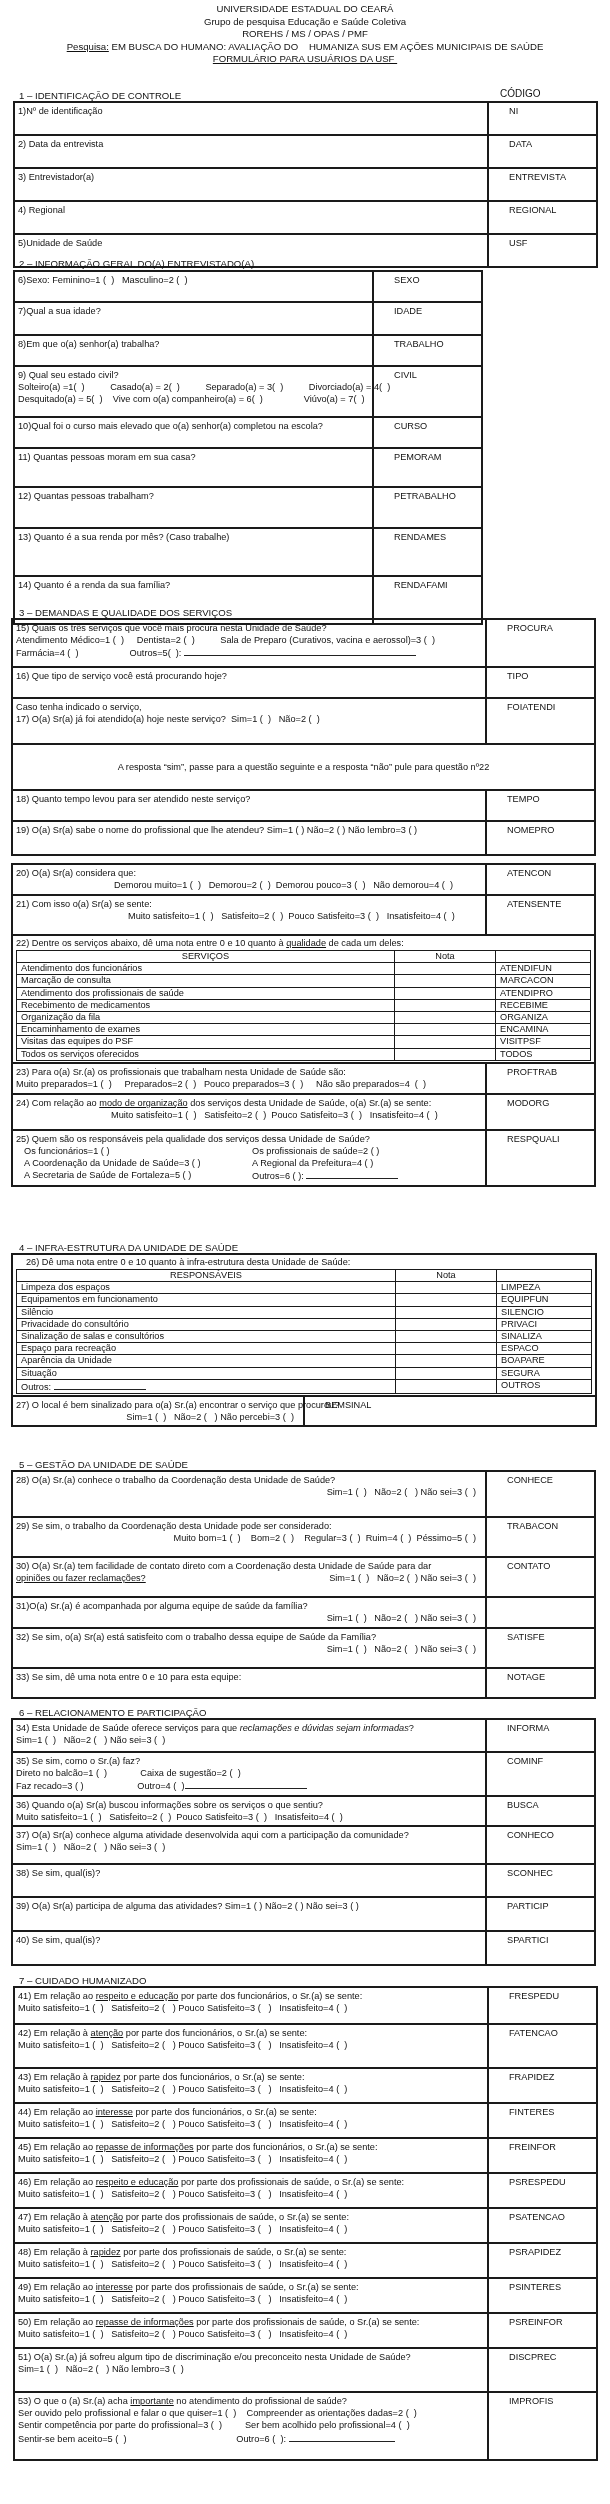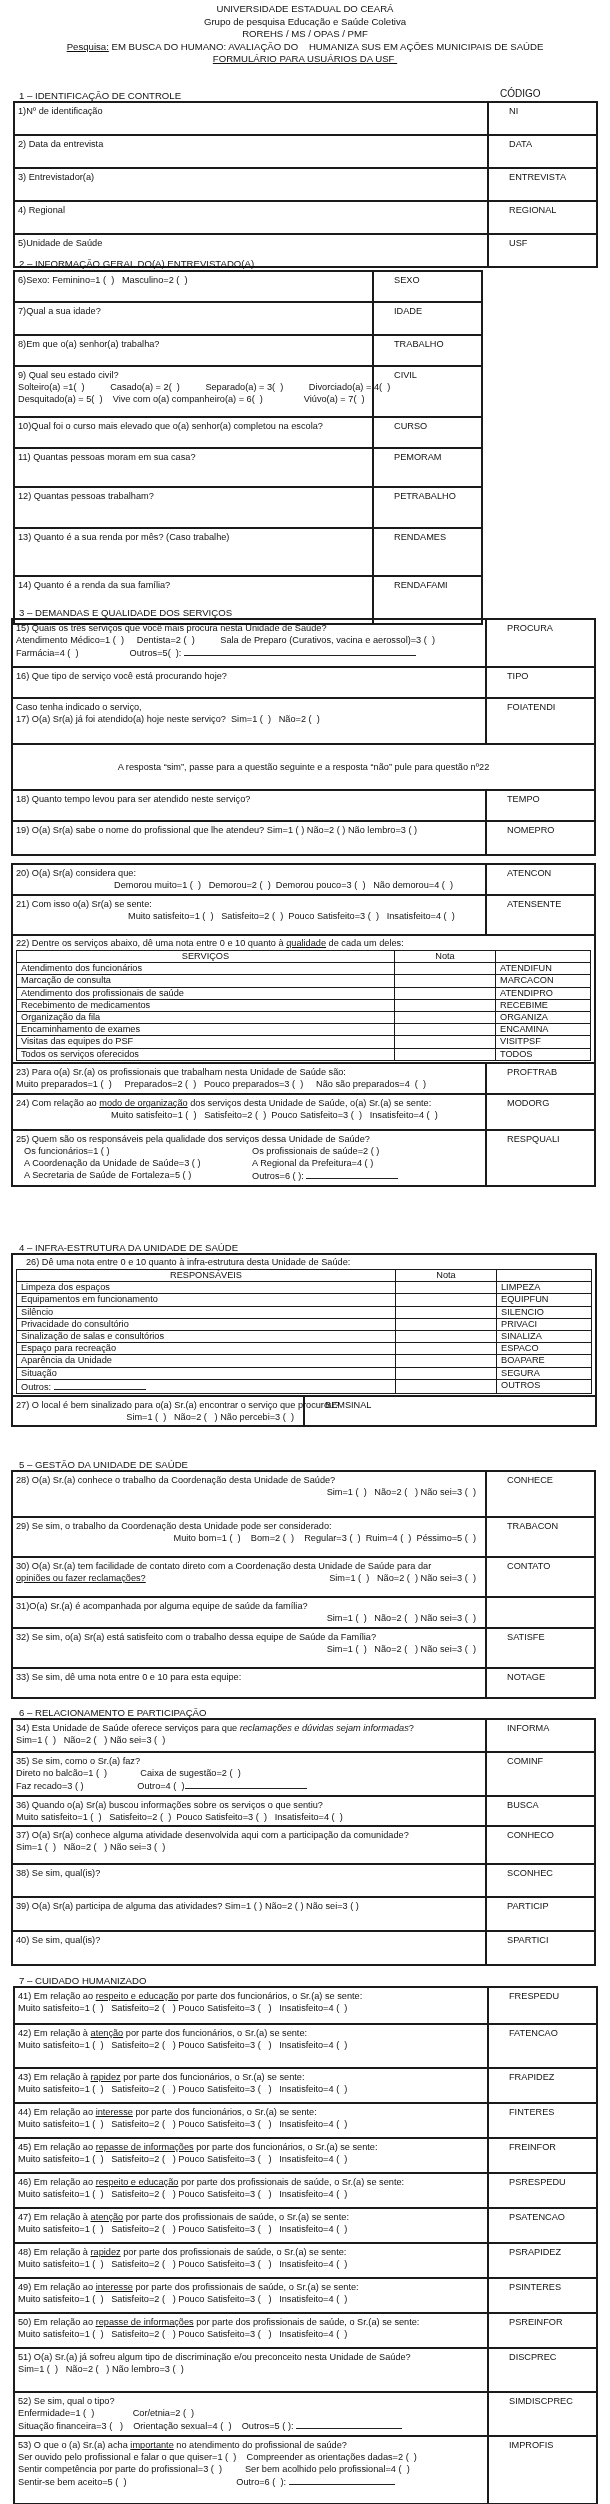--- a/index.html
+++ b/index.html
@@ -485,28 +485,20 @@
         </td>
         <td class="c">PSREINFOR</td>
       </tr>
   <tr style="height:44px">
         <td>
       <span class="line">51) O(a) Sr.(a) já sofreu algum tipo de discriminação e/ou preconceito nesta Unidade de Saúde?</span>
       <span class="line">Sim=1 (  )   Não=2 (   ) Não lembro=3 (  )</span>
         </td>
     <td class="c">DISCPREC</td>
       </tr>
-  <tr style="height:43px">
-        <td>
-      <span class="line">52) Se sim, qual o tipo?</span>
-      <span class="line">Enfermidade=1 (  )               Cor/etnia=2 (  )</span>
-      <span class="line"><span>Situação financeira=3 (   )    Orientação sexual=4 (  )    Outros=5 ( ): </span><span class="blank" style="width:106px"></span></span>
-        </td>
-    <td class="c">SIMDISCPREC</td>
-      </tr>
   <tr style="height:68px">
         <td>
       <span class="line"><span>53) O que o (a) Sr.(a) acha </span><span class="u">importante</span><span> no atendimento do profissional de saúde?</span></span>
       <span class="line">Ser ouvido pelo profissional e falar o que quiser=1 (  )    Compreender as orientações dadas=2 (  )</span>
       <span class="line">Sentir competência por parte do profissional=3 (  )         Ser bem acolhido pelo profissional=4 (  )</span>
       <span class="line"><span>Sentir-se bem aceito=5 (  )                                           Outro=6 (  ): </span><span class="blank" style="width:106px"></span></span>
         </td>
     <td class="c">IMPROFIS</td>
       </tr>
 </tbody>

